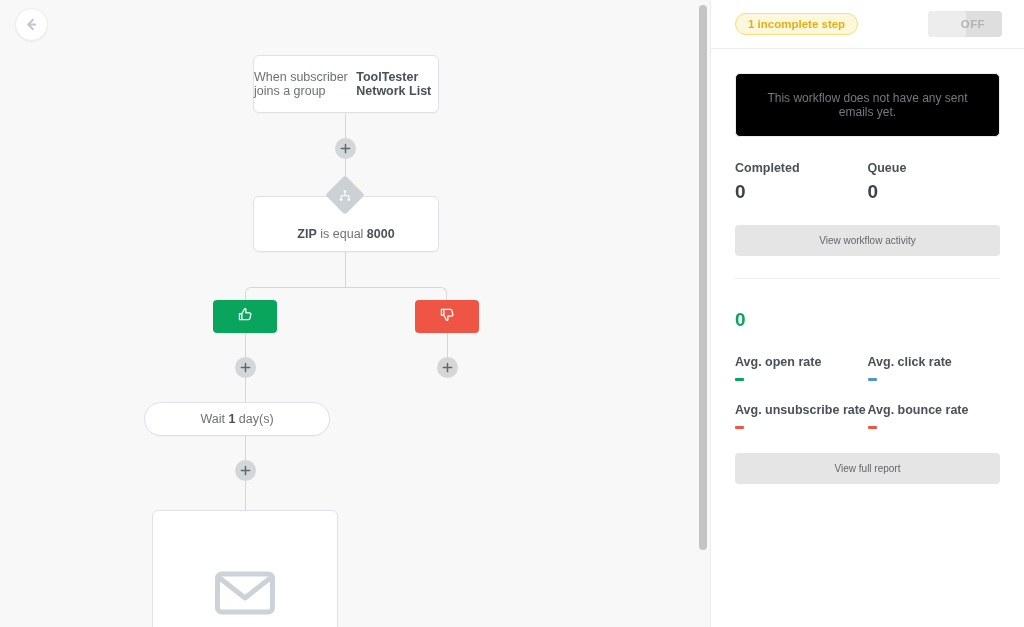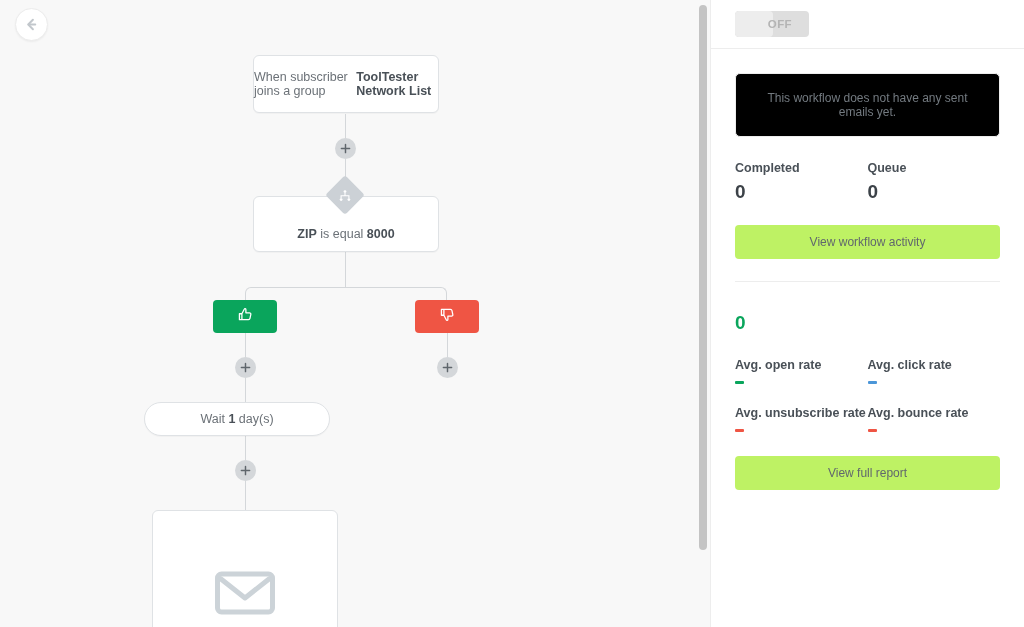--- a/index.html
+++ b/index.html
@@ -177,22 +177,22 @@
   .stat-label {
     font-size: 12.5px; color: #495057; font-weight: bold;
   }
   .stat-value {
     font-size: 19px; color: #3c4248; font-weight: bold;
     margin-top: 6px;
   }
 
   .panel-btn {
     display: block; width: 100%;
-    background: #bef264; border: none; border-radius: 4px;
-    color: #61676d; font-size: 12px;
+    background: #e5e5e5; border: none; border-radius: 4px;
+    color: #61676d; font-size: 10px;
     font-family: "Liberation Sans", sans-serif;
     padding: 10px 0; margin-top: 22px;
     cursor: pointer;
   }
 
   .sent-label {
     font-size: 12.5px; color: #495057; font-weight: bold;
     margin-top: 2px;
   }
   .sent-value {
@@ -316,20 +316,21 @@
     </div>
 
     <div class="scrollbar-track">
       <div class="scrollbar-thumb"></div>
     </div>
   </div>
 
   <div class="panel">
 
     <div class="panel-header">
+      <div class="incomplete-badge">1 incomplete step</div>
       <div class="toggle">
         <div class="toggle-knob"></div>
         <span class="toggle-label">OFF</span>
       </div>
     </div>
 
     <div class="panel-section">
       <div class="notice-box">This workflow does not have any sent emails yet.</div>
 
       <div class="stat-grid">

